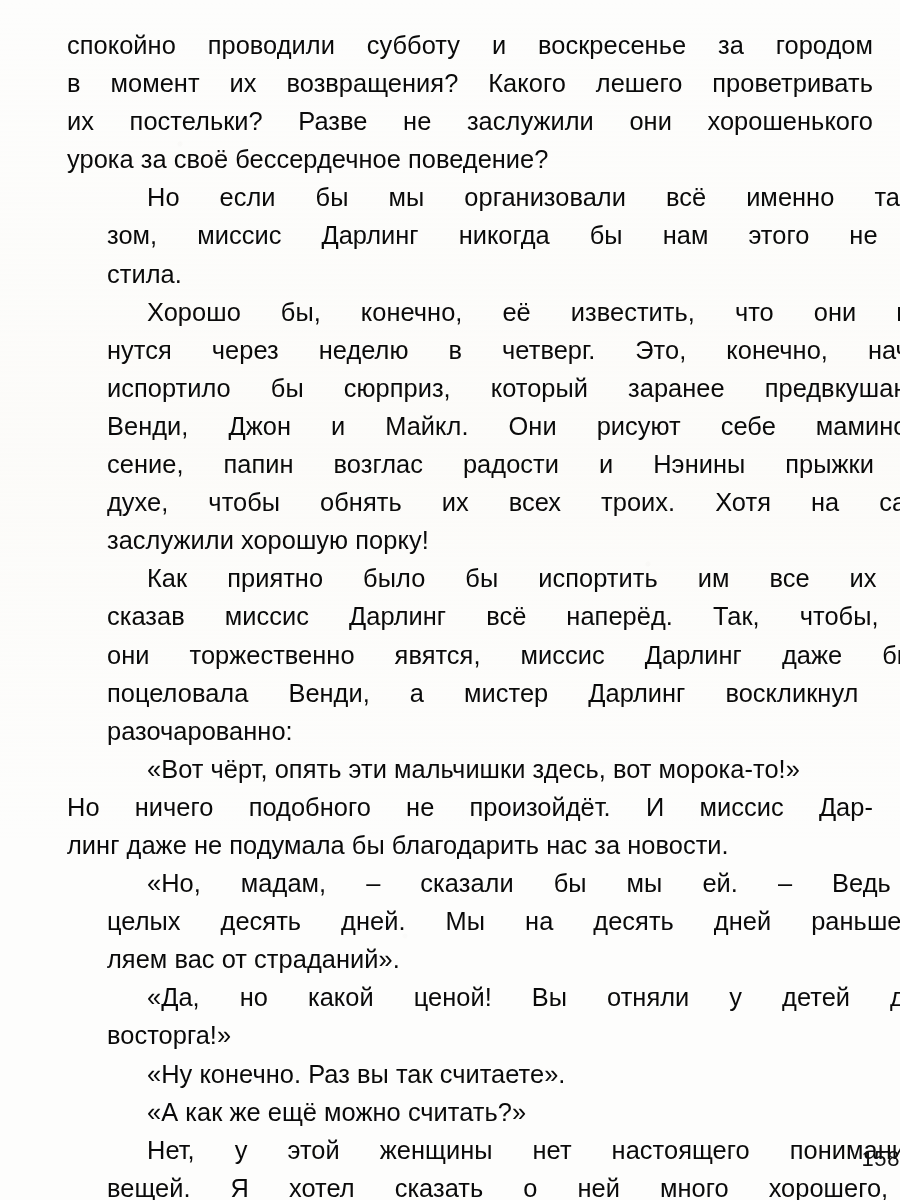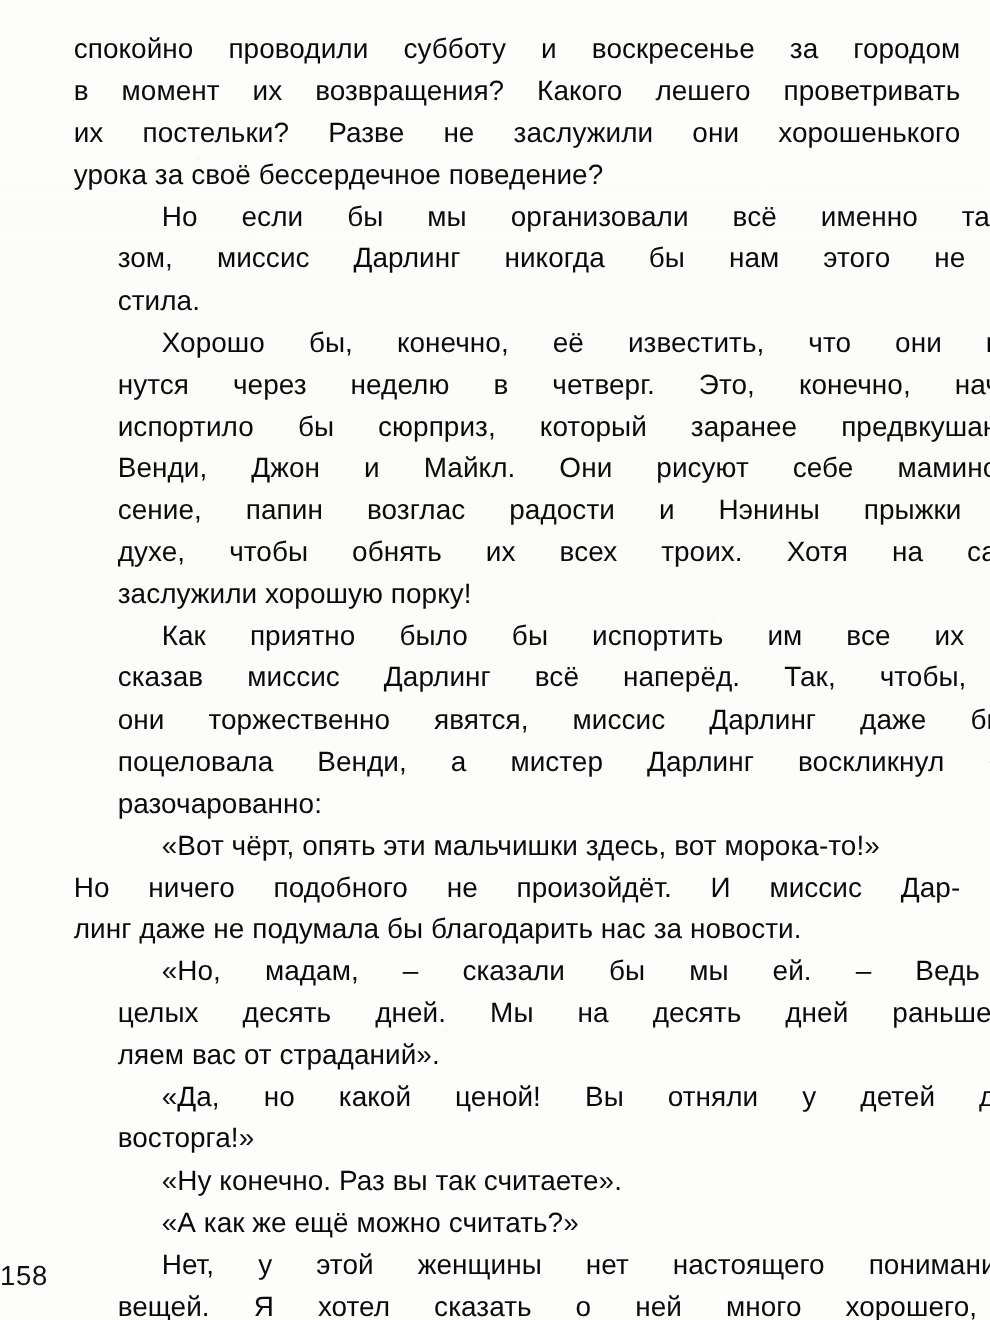--- a/index.html
+++ b/index.html
@@ -69,23 +69,23 @@
   .line.last {
     display: block;
     white-space: pre;
   }
 
   .folio {
     position: absolute;
     left: 0;
     right: 0;
     top: 1146px;
-    text-align: left;
+    text-align: right;
     color: #111111;
-    font-size: 25px;
+    font-size: 22px;
     letter-spacing: 0.6px;
   }
 
   
   .scan-tint {
     position: absolute;
     inset: 0;
     pointer-events: none;
     background: linear-gradient(180deg,
       rgba(255,255,255,0) 0%,

